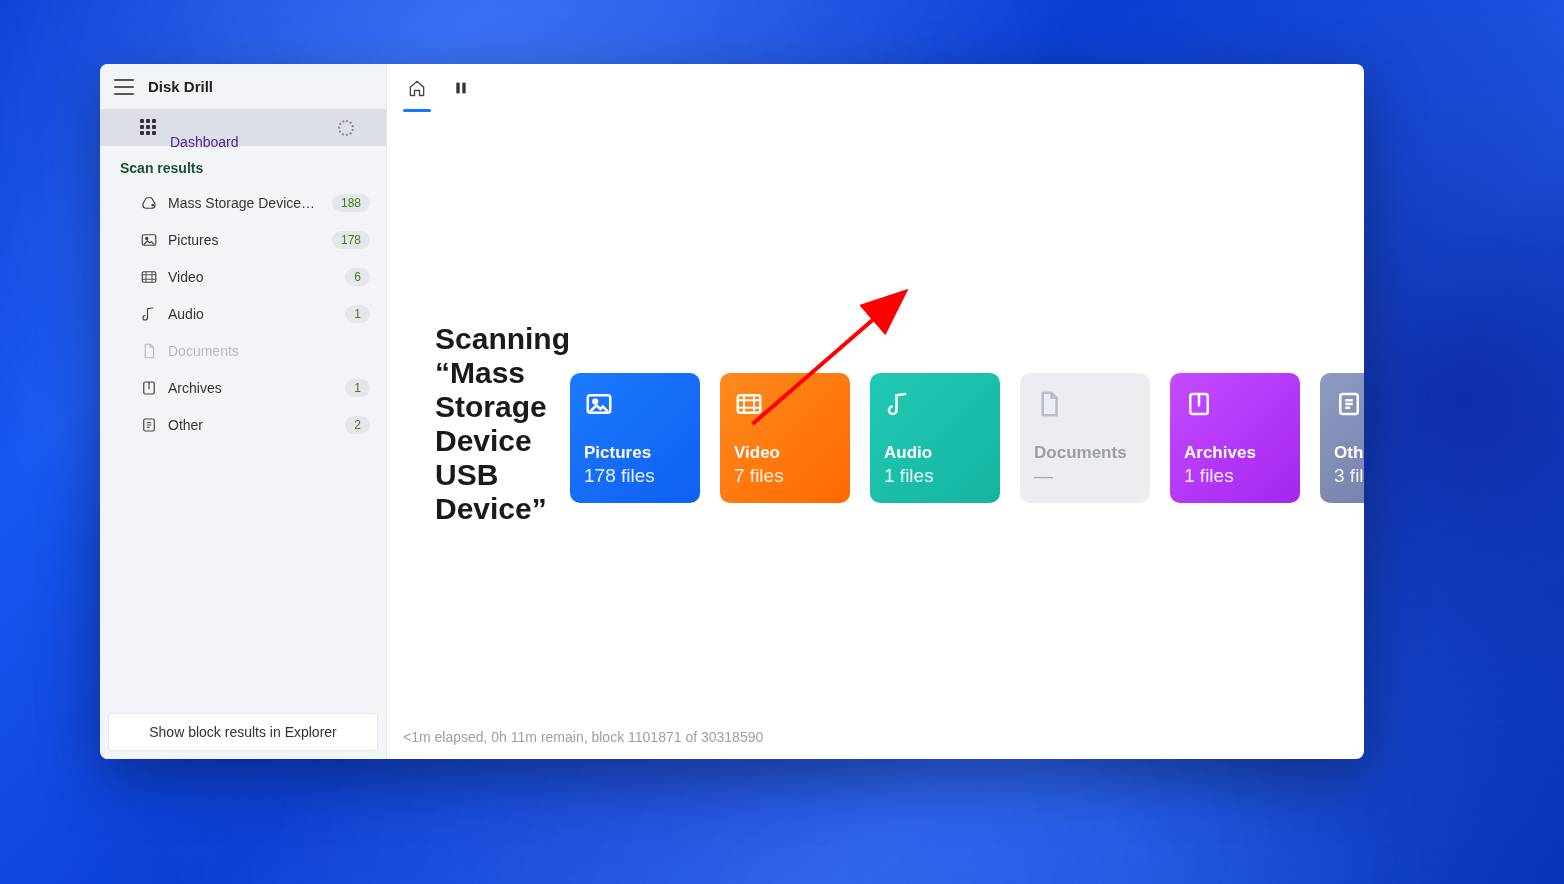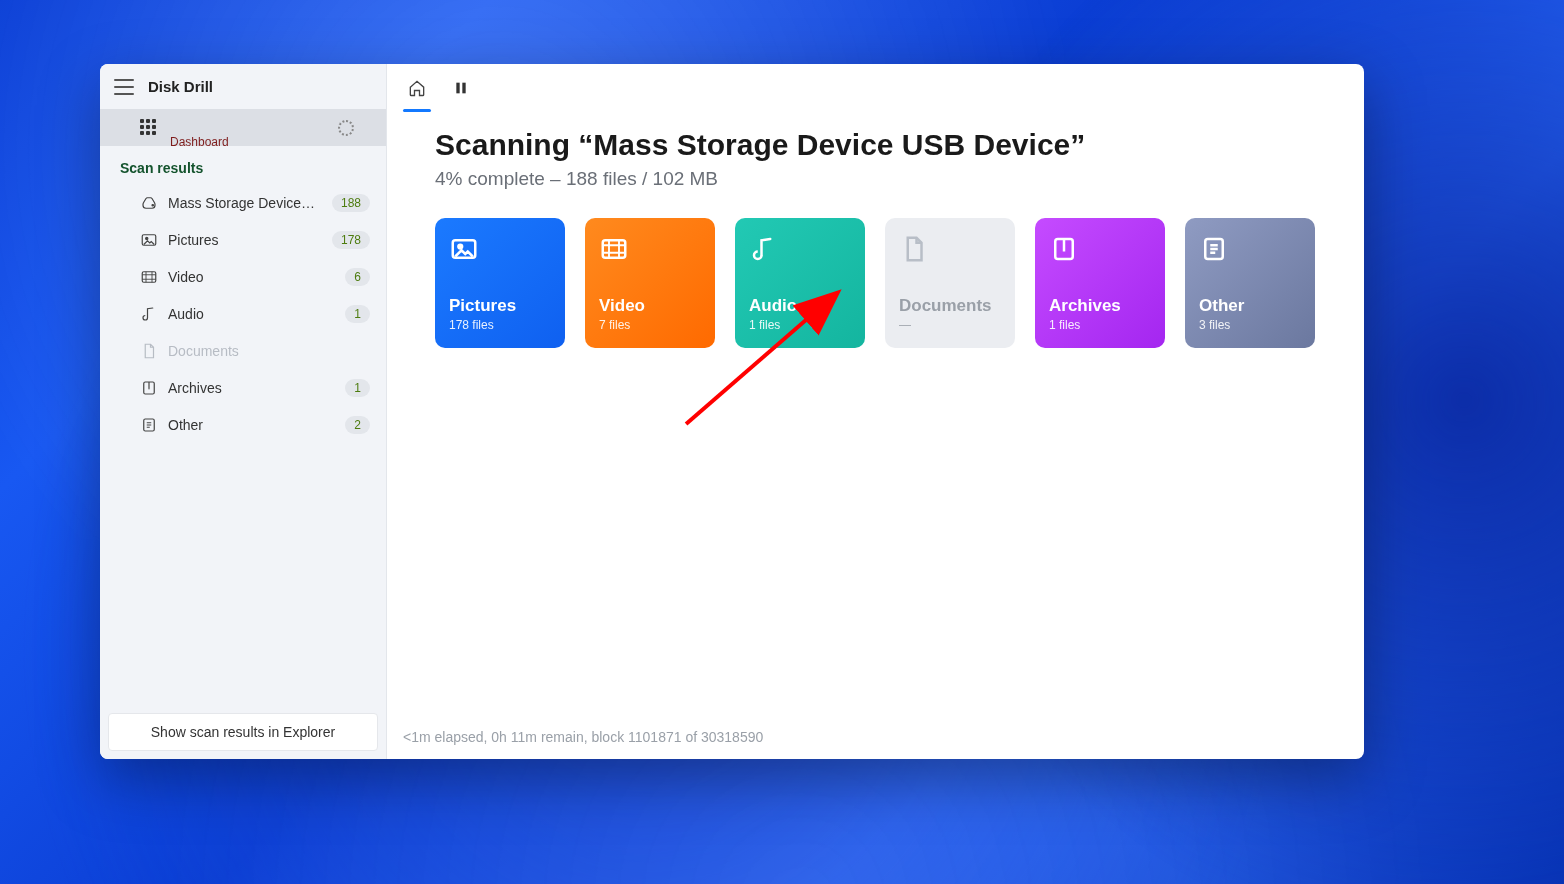--- a/index.html
+++ b/index.html
@@ -61,21 +61,21 @@
   .sb-item.disabled .icon svg { stroke:#b7bcc4; }
   .sb-section { font-weight:700; font-size:14px; color:#14532d; padding:14px 16px 8px 20px; }
   .sidebar-spacer { flex:1; }
   .sidebar-footer {
     margin:8px; background:#ffffff; border:1px solid #e5e7eb; border-radius:4px;
     text-align:center; padding:10px 6px; font-size:14px; color:#333; cursor:pointer;
   }
   .dash-item { padding-left:16px; height:37px; display:flex; align-items:center; gap:12px; }
   .dash-item .grid9 { width:18px; height:18px; display:grid; grid-template-columns:repeat(3,4px); grid-template-rows:repeat(3,4px); gap:2px; margin-left:24px; }
   .dash-item .grid9 span { background:#333; border-radius:1px; }
-  .dash-item .dlabel { font-size:12px; color:#7f1d1d; flex:1;margin-top:29px; }
+  .dash-item .dlabel { font-size:14px; color:#4c1d95; flex:1;margin-top:29px; }
   .loading-icon {
     width:16px; height:16px; margin-right:16px;
     border:2px dotted #888; border-radius:50%;
   }
 
   
   .main { flex:1; display:flex; flex-direction:column; position:relative; }
   .titlebar {
     height:48px; display:flex; align-items:center; padding:0 8px;
     border-bottom:1px solid transparent;
@@ -84,33 +84,33 @@
   .tb-btn { width:44px; height:48px; display:flex; align-items:center; justify-content:center; cursor:pointer; position:relative; }
   .tb-btn.active::after { content:""; position:absolute; left:8px; right:8px; bottom:0; height:3px; background:#1379ff; border-radius:2px; }
   .titlebar-right { margin-left:auto; display:flex; align-items:center; gap:10px; padding-right:6px;}
   .btn { border-radius:5px; padding:8px 14px; font-size:14px; cursor:pointer; border:1px solid transparent; }
   .btn-outline { border-color:#d0d4da; color:#333; background:#fff; }
   .btn-primary { background:#1379ff; color:#fff; }
   .win-controls { display:flex; margin-left:14px;}
   .win-btn { width:46px; height:48px; display:flex; align-items:center; justify-content:center; cursor:pointer; }
   .win-btn svg { stroke:#333; }
 
-  .content { padding:16px 48px 0 48px; flex:1; display:flex; flex-direction:column; }
+  .content { padding:16px 48px 0 48px; flex:1; display:flex; flex-direction:row;align-items:center; }
   .page-title { font-size:30px; font-weight:700; color:#1a1a1a; }
   .page-sub { font-size:19px; color:#6a6f77; margin-top:6px; }
 
   .cards { display:flex; gap:20px; margin-top:28px; }
   .card {
     width:130px; height:130px; border-radius:10px; padding:16px 14px;
     color:#fff; display:flex; flex-direction:column; cursor:pointer;
     position:relative;
   }
   .card .card-icon { width:30px; height:30px; }
   .card .card-title { margin-top:auto; font-size:17px; font-weight:600; }
-  .card .card-sub { font-size:12px; opacity:0.9; margin-top:2px; }
+  .card .card-sub { font-size:19px; opacity:0.9; margin-top:2px; }
   .card.pictures  { background:linear-gradient(135deg,#1b7aff,#0f60f0);}
   .card.video     { background:linear-gradient(135deg,#ff8a1e,#ff6a00);}
   .card.audio     { background:linear-gradient(135deg,#22c9b4,#14b59f);}
   .card.documents { background:#ebedf1; color:#9aa0a8; cursor:default;}
   .card.archives  { background:linear-gradient(135deg,#c54bff,#a426f0);}
   .card.other     { background:linear-gradient(135deg,#8f9bc2,#6b789f);}
 
   .status-bar {
     padding:10px 16px 14px 16px; font-size:14px; color:#9aa0a8;
   }
@@ -233,21 +233,21 @@
         <svg width="18" height="18" viewBox="0 0 24 24" class="ico">
             <rect x="5" y="4" width="14" height="16" rx="2"></rect>
             <path d="M9 9h6M9 12h6M9 15h4"></path>
           </svg>
       </div>
       <div class="label">Other</div>
       <div class="badge">2</div>
     </div>
 
     <div class="sidebar-spacer"></div>
-    <div class="sidebar-footer">Show scan results in Explorer</div>
+    <div class="sidebar-footer">Show block results in Explorer</div>
   </div>
 
   <div class="main">
     <div class="titlebar">
       <div class="titlebar-left">
         <div class="tb-btn active">
           <svg width="20" height="20" viewBox="0 0 24 24" class="ico">
               <path d="M4 11l8-7 8 7v9a1 1 0 0 1-1 1h-4v-6h-6v6H5a1 1 0 0 1-1-1z"></path>
             </svg>
         </div>
@@ -255,21 +255,20 @@
           <svg width="16" height="16" viewBox="0 0 24 24">
               <rect x="5" y="4" width="5" height="16" fill="#333"></rect>
               <rect x="14" y="4" width="5" height="16" fill="#333"></rect>
             </svg>
         </div>
       </div>
     </div>
 
     <div class="content">
       <div class="page-title">Scanning “Mass Storage Device USB Device”</div>
-      <div class="page-sub">4% complete – 188 files / 102 MB</div>
 
       <div class="cards">
         <div class="card pictures">
           <div class="card-icon">
             <svg width="30" height="30" viewBox="0 0 24 24" class="ico-white">
                 <rect x="3" y="5" width="18" height="14" rx="2"></rect>
                 <circle cx="9" cy="10" r="1.5" fill="#fff"></circle>
                 <path d="M5 18l5-5 3 3 2-2 4 4"></path>
               </svg>
           </div>

